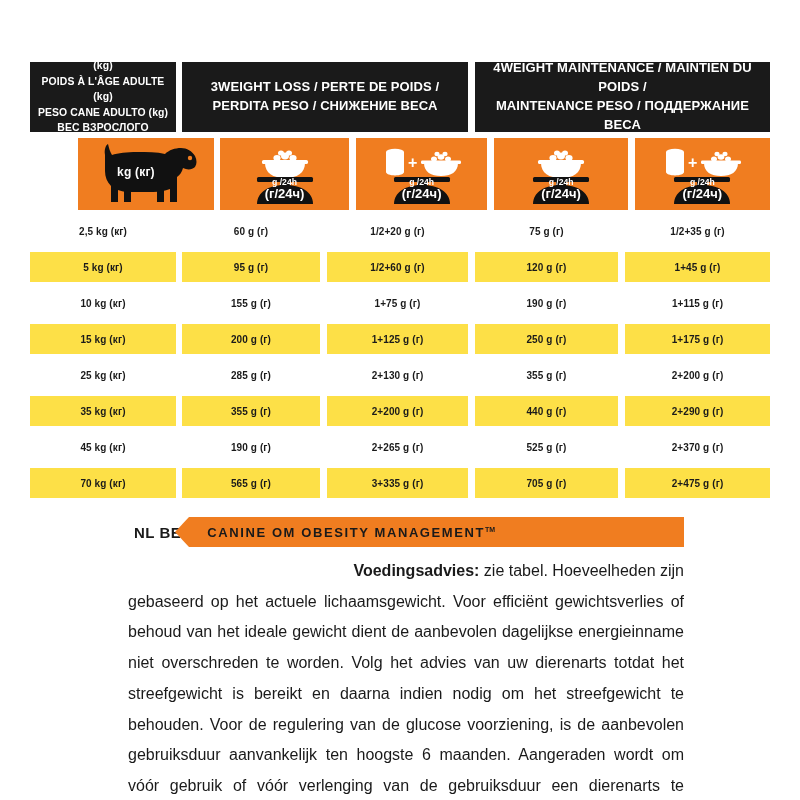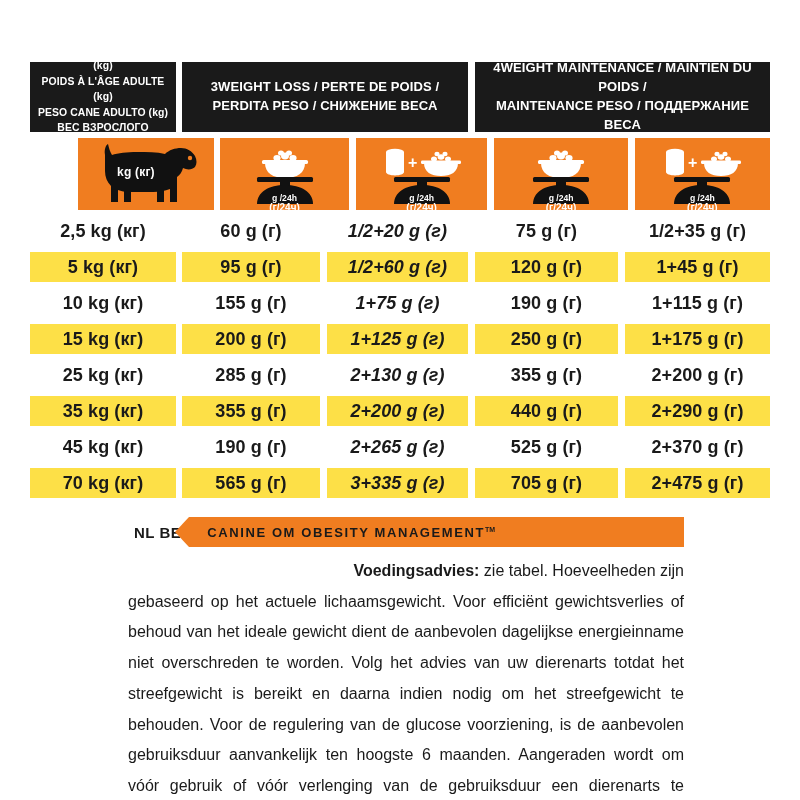--- a/index.html
+++ b/index.html
@@ -85,49 +85,49 @@
     font-size: 12px;
     letter-spacing: 0.2px;
     white-space: nowrap;
   }
 
   .scale-wrap { position: relative; width: 108px; height: 64px; }
   .scale-wrap svg { display: block; }
   .scale-label {
     position: absolute;
     left: 0; right: 0;
-    top: 52px;
+    top: 36px;
     text-align: center;
     color: #ffffff;
     font-weight: bold;
     font-size: 8.6px;
     line-height: 1.08;
     pointer-events: none;
   }
-  .scale-label .l2 { font-size: 10px; display: block; }
+  .scale-label .l2 { font-size: 13px; display: block; }
 
   
   .data-row {
     display: flex;
     height: 30px;
     margin-bottom: 6px;
   }
   .cell {
     display: flex;
     align-items: center;
     justify-content: center;
     box-sizing: border-box;
     font-weight: bold;
-    font-size: 18px;
+    font-size: 10px;
     color: #1a1a1a;
     letter-spacing: 0.1px;
   }
   .c1 { width: 146px; margin-right: 6px; }
   .c2 { width: 138px; margin-right: 7px; }
-  .c3 { width: 141px; margin-right: 7px; font-style: italic; }
+  .c3 { width: 141px; margin-right: 7px; }
   .c4 { width: 143px; margin-right: 7px; }
   .c5 { width: 145px; }
   .data-row.shaded .cell { background: #fde047; }
 
   
   .banner {
     position: absolute;
     left: 134px;
     top: 517px;
     width: 550px;

